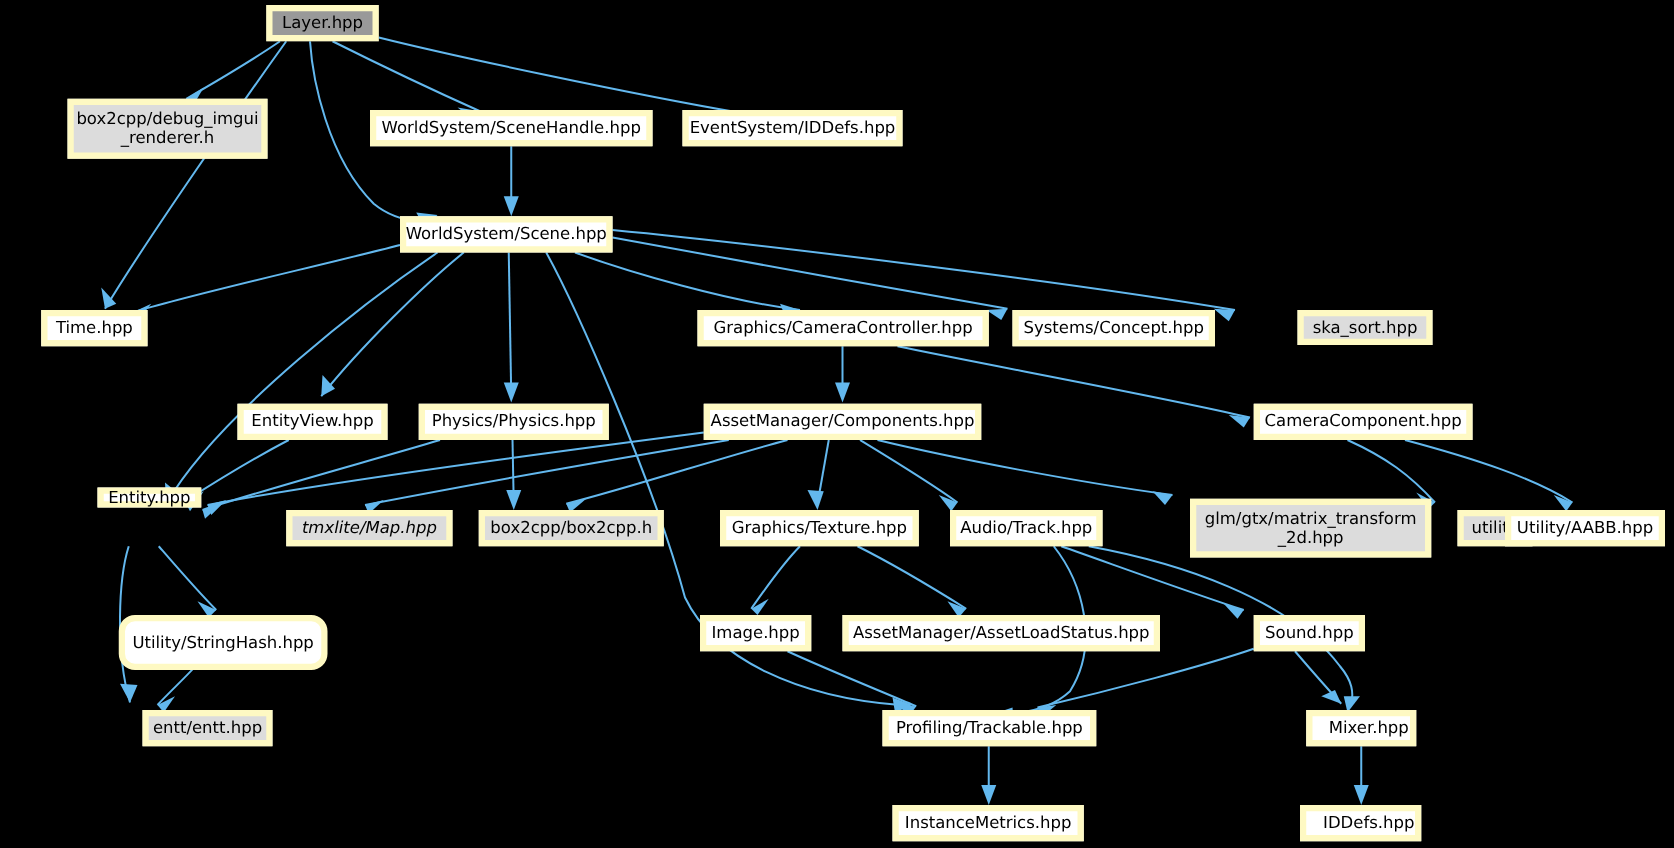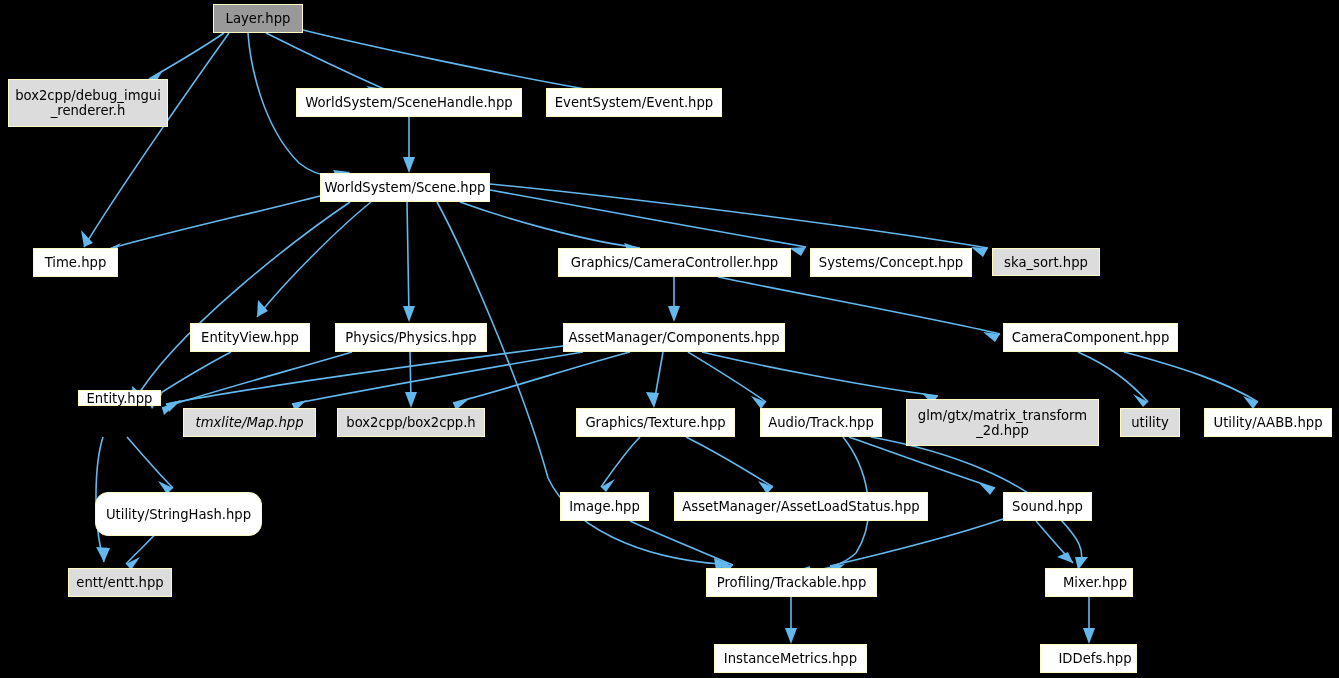--- a/index.html
+++ b/index.html
@@ -21,31 +21,32 @@
     width: 1339px;
     height: 678px;
   }
   .node-box {
     position: absolute;
     box-sizing: border-box;
     display: flex;
     align-items: center;
     justify-content: center;
     text-align: center;
-    border: 1px solid #fef9c3;
+    border: 5px solid #fef9c3;
     background: #ffffff;
     color: #000000;
     font-size: 13.2px;
     line-height: 15px;
     letter-spacing: 0px;
     white-space: pre-line;
     cursor: default;
   }
   .node-box.fill-gray {
     background: #dcdcdc;
+    margin-left: 46px;
   }
   .node-box.fill-root {
     background: #999999;
   }
   .edge-path {
     fill: none;
     stroke: #63b8ee;
     stroke-width: 1.6;
   }
   .edge-head {
@@ -218,21 +219,21 @@
         <path class="edge-path" d="M 1089,597 L 1089,639" stroke="#63b8ee"></path>
         <polygon class="edge-head" points="1089,644 1083,628 1095,628" fill="#63b8ee"></polygon>
       </g>
     </svg>
   <div id="node-layer">
       <div class="node-box fill-root" title="Layer.hpp" style="left: 213px; top: 4px; width: 90px; height: 29px;">Layer.hpp</div>
       <div class="node-box fill-gray" title="box2cpp/debug_imgui
 _renderer.h" style="left: 8px; top: 79px; width: 160px; height: 48px;">box2cpp/debug_imgui
 _renderer.h</div>
       <div class="node-box" title="WorldSystem/SceneHandle.hpp" style="left: 296px; top: 88px; width: 226px; height: 29px;">WorldSystem/SceneHandle.hpp</div>
-      <div class="node-box" title="EventSystem/Event.hpp" style="left: 546px; top: 88px; width: 176px; height: 29px;">EventSystem/Event.hpp</div>
+      <div class="node-box" title="EventSystem/Event.hpp" style="left: 546px; top: 88px; width: 176px; height: 29px;">EventSystem/IDDefs.hpp</div>
       <div class="node-box" title="WorldSystem/Scene.hpp" style="left: 320px; top: 173px; width: 170px; height: 29px;">WorldSystem/Scene.hpp</div>
       <div class="node-box" title="Time.hpp" style="left: 33px; top: 248px; width: 85px; height: 29px;">Time.hpp</div>
       <div class="node-box" title="Graphics/CameraController.hpp" style="left: 558px; top: 248px; width: 233px; height: 29px;">Graphics/CameraController.hpp</div>
       <div class="node-box" title="Systems/Concept.hpp" style="left: 810px; top: 248px; width: 162px; height: 29px;">Systems/Concept.hpp</div>
       <div class="node-box fill-gray" title="ska_sort.hpp" style="left: 992px; top: 248px; width: 108px; height: 28px;">ska_sort.hpp</div>
       <div class="node-box" title="EntityView.hpp" style="left: 190px; top: 323px; width: 120px; height: 29px;">EntityView.hpp</div>
       <div class="node-box" title="Physics/Physics.hpp" style="left: 335px; top: 323px; width: 152px; height: 29px;">Physics/Physics.hpp</div>
       <div class="node-box" title="WorldSystem/Components.hpp" style="left: 563px; top: 323px; width: 222px; height: 29px;">AssetManager/Components.hpp</div>
       <div class="node-box" title="CameraComponent.hpp" style="left: 1003px; top: 323px; width: 175px; height: 29px;">CameraComponent.hpp</div>
       <div class="node-box" title="Entity.hpp" style="left: 78px; top: 390px; width: 83px; height: 16px;">Entity.hpp</div>

